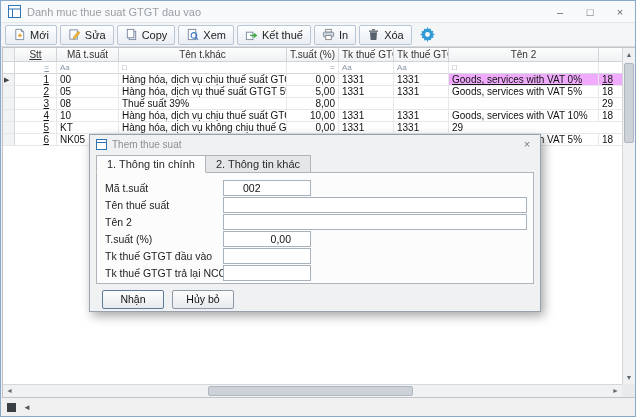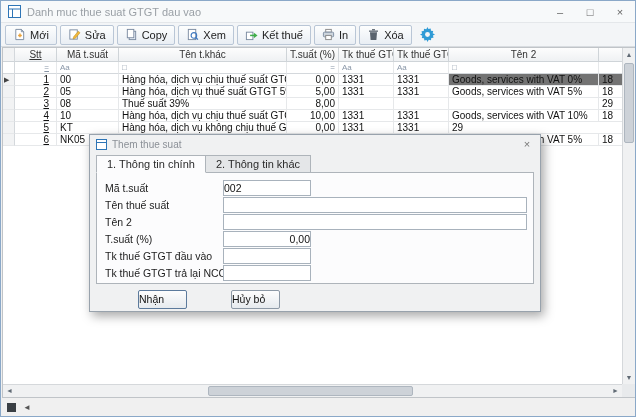--- a/index.html
+++ b/index.html
@@ -40,21 +40,21 @@
   .g-data .cell { height:12px; line-height:11px; }
   .c-ind   { width:12px; background:#f2f3f4; border-right:1px solid #d4d8dc; padding:0 1px; }
   .c-stt   { width:42px; text-align:right; padding-right:7px;text-decoration:underline; }
   .c-ma    { width:62px; }
   .c-ten   { width:168px; }
   .c-tsuat { width:52px; text-align:right; }
   .c-tk    { width:55px; }
   .c-ten2  { width:150px; }
   .c-extra { flex:1; }
   .g-header .c-stt, .g-header .c-tsuat { text-align:center; padding-right:3px; }
-  .sel { background:#737373; }
+  .sel { background:#f0abfc;text-decoration:underline; }
   .row-marker { font-size:7px; color:#444; line-height:12px; }
 
   
   .vscroll { position:absolute; top:0; right:0; width:13px; bottom:13px; background:#f0f1f2;
              border-left:1px solid #d5d8db; }
   .vscroll .sb-btn { position:absolute; left:0; width:12px; height:13px; font-size:7px;
                      color:#606a74; text-align:center; line-height:13px; }
   .v-up { top:0; } .v-down { bottom:0; }
   .v-thumb { position:absolute; left:1px; top:15px; width:10px; height:80px;
              background:#cdd2d8; border:1px solid #aeb6bf; border-radius:2px; }
@@ -86,27 +86,27 @@
   .dlg-tab { padding:0 10px; font-size:11px; line-height:17px; color:#2b2b2b;
              border:1px solid #aeb4ba; background:#e4e6e8; margin-right:-1px; }
   .dlg-tab.active { background:#fcfcfd; border-bottom:1px solid #fcfcfd; position:relative; z-index:2; }
   .dlg-panel { position:absolute; top:37px; left:6px; right:6px; height:112px;
                background:#fcfcfd; border:1px solid #aeb4ba; }
   .fld { position:absolute; left:0; right:0; height:16px; }
   .flabel { position:absolute; left:8px; font-size:10.5px; line-height:16px; color:#1c1c1c;
             white-space:nowrap; }
   .finput { position:absolute; left:126px; top:0; height:16px; border:1px solid #a8b2bc;
             background:#fff; font-family:"Liberation Sans",sans-serif; font-size:10.5px;
-            padding:0 0; color:#111; }
+            padding:0 19px; color:#111; }
   .w-narrow { width:88px; } .w-wide { width:304px; }
   .num { text-align:right; }
   .dlg-buttons { position:absolute; left:12px; top:155px; display:flex; gap:8px; }
-  .dlg-btn { width:49px; height:19px; font-size:10.5px; color:#111; border:1px solid #8d99a6;
-             border-radius:2px; background:linear-gradient(#fdfdfd,#e6eaee); 
-             line-height:17px;margin-left:36px; }
+  .dlg-btn { width:62px; height:19px; font-size:10.5px; color:#111; border:1px solid #8d99a6;
+             border-radius:2px; background:linear-gradient(#fdfdfd,#e6eaee); text-align:center;
+             line-height:17px; }
   .dlg-btn.default { border:1px solid #5c7a9c; }
 </style>
 </head>
 <body>
 
 <div class="window">
 
   <div class="titlebar">
     <svg class="app-icon" viewBox="0 0 13 13">
       <rect x="0.5" y="0.5" width="12" height="12" fill="#fff" stroke="#2e75b6"></rect>

